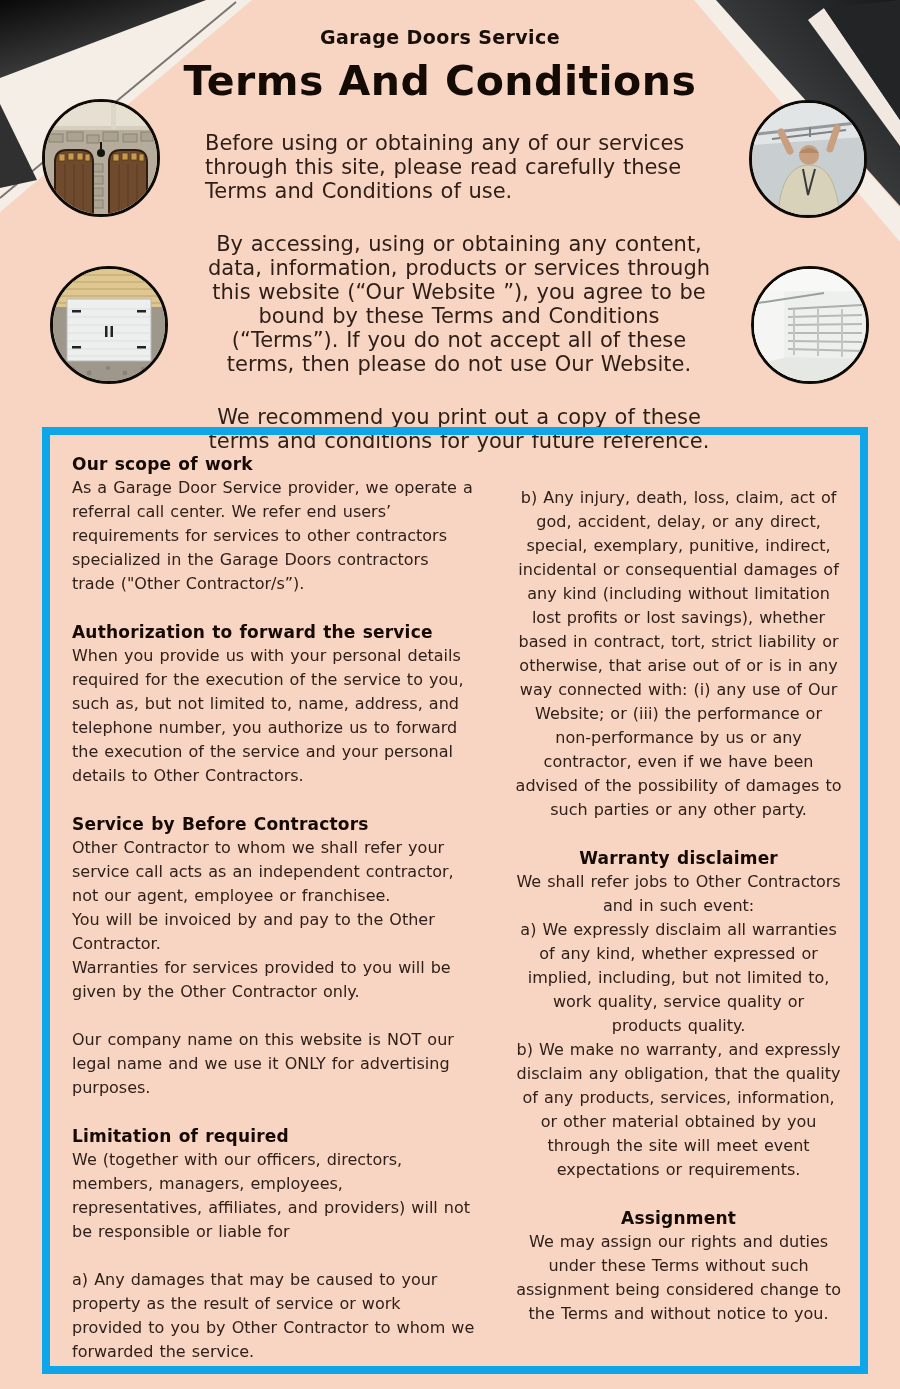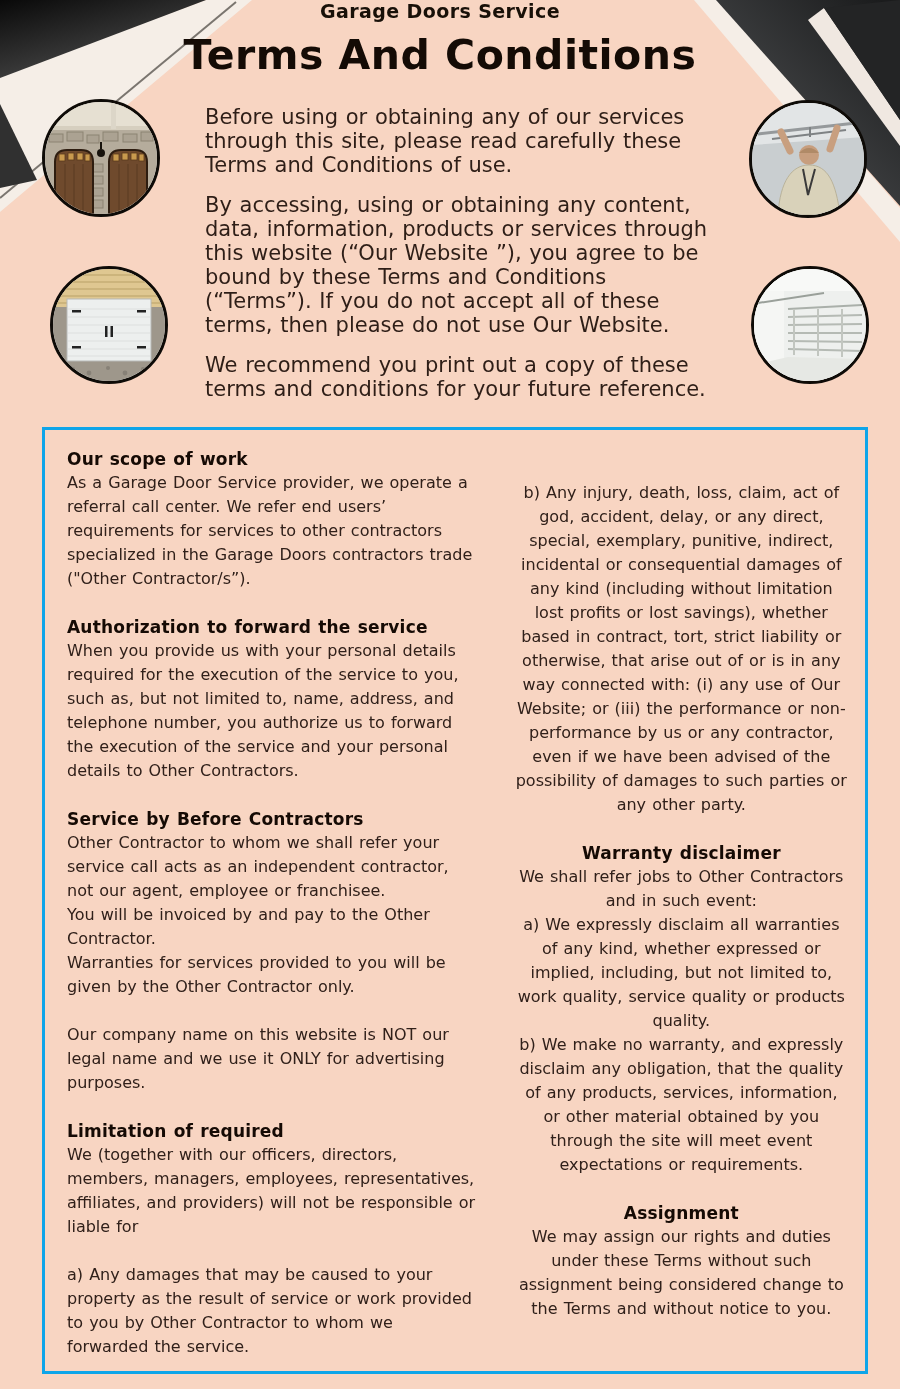--- a/index.html
+++ b/index.html
@@ -3,38 +3,38 @@
 <meta charset="utf-8">
 <style>
   html,body { margin:0; padding:0; }
   .page {
     position:relative; width:900px; height:1389px; overflow:hidden;
     background:#f8d5c2;
     font-family:"DejaVu Sans","Liberation Sans",sans-serif;
     color:#2e1e17;
   }
   .corners { position:absolute; left:0; top:0; pointer-events:none; }
-  header { position:relative; text-align:center; width:880px; }
+  header { position:relative; text-align:center; padding-top:26px; width:880px; }
   .brand { font-size:19px; font-weight:bold; color:#181008; letter-spacing:.4px; }
   .title { font-size:41px; font-weight:bold; color:#140b05; margin:9px 0 0 0; letter-spacing:.5px; }
   .intro { position:relative; margin:26px 0 0 205px; width:508px; font-size:21px; line-height:24px; word-spacing:1px; }
   .intro p { margin:0; }
-  .intro p + p { margin-top:16px; }
+  .intro p + p { margin-top:29px;text-align:center; }
   .photo {
     position:absolute; width:112px; height:112px; border-radius:50%;
     border:3px solid #0e0b07; overflow:hidden; background:#ddd;
   }
   .photo svg { display:block; width:100%; height:100%; }
   .photo-1 { left:42px;  top:99px;  }
   .photo-2 { left:50px;  top:266px; }
   .photo-3 { left:749px; top:100px; }
   .photo-4 { left:751px; top:266px; }
   .terms-box {
     position:absolute; left:42px; top:427px; width:826px; height:947px;
-    border:3px solid #0ea5e9; box-sizing:border-box;
+    border:8px solid #0ea5e9; box-sizing:border-box;
     padding:17px 18px 0 22px; display:flex;gap:20px;
   }
   .col { font-size:16px; line-height:24px; word-spacing:1px; color:#30201a; }
   .col-left  { width:424px; }
   .col-right { width:343px; margin-left:19px; padding-top:34px;text-align:center; }
   .tc-section + .tc-section { margin-top:24px; }
   .tc-section h3 { margin:0; font-size:17px; color:#150a04; letter-spacing:.2px; }
   .tc-section p { margin:0; }
 </style>
 </head>

